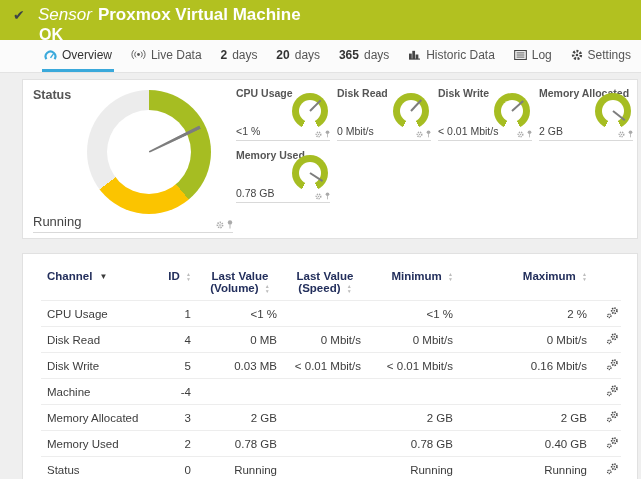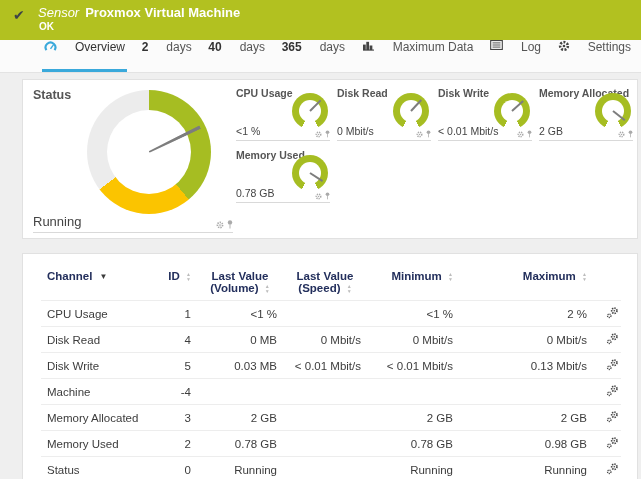--- a/index.html
+++ b/index.html
@@ -2,29 +2,29 @@
 <html><head>
 <meta charset="utf-8">
 <style>
   * { margin:0; padding:0; box-sizing:border-box; }
   html,body { width:641px; height:479px; overflow:hidden; }
   body { font-family:"Liberation Sans","DejaVu Sans",sans-serif; background:#efefef; color:#444; }
 
   
   .sensor-header { height:40px; padding:5px 10px 0 12px; color:#fff; position:relative; }
   .sensor-header .check { position:absolute; left:13px; top:7px; font-size:14px; color:#3d4347; font-weight:bold; }
-  .sensor-header .line1 { padding-left:26px; font-size:13px; white-space:nowrap; }
+  .sensor-header .line1 { padding-left:26px; font-size:17px; white-space:nowrap; }
   .sensor-header .type { font-style:italic; font-weight:normal; margin-right:6px; }
   .sensor-header .name { font-weight:bold; }
-  .sensor-header .ok { padding-left:27px; font-size:10px; font-weight:bold; margin-top:1px; }
+  .sensor-header .ok { padding-left:27px; font-size:16px; font-weight:bold; margin-top:1px; }
 
   
   .tabbar { height:33px; background:#fbfbfb; border-bottom:1px solid #e3e3e3; display:flex; align-items:stretch;
             padding:0 8px 0 42px; justify-content:space-between; }
-  .tab { display:flex; gap:18px; font-size:12px; color:#555; cursor:pointer;
+  .tab { display:flex; align-items:center; gap:5px; font-size:12px; color:#555; cursor:pointer;
          border-bottom:3px solid transparent; padding:0 2px; white-space:nowrap; }
   .tab.active { border-bottom-color:#3aa9db; color:#333; }
   .tab b { color:#333; font-weight:bold; }
   .tab svg { display:block; }
 
   
   main { padding:6px 3px 0 22px; }
   .panel { background:#fff; border:1px solid #e1e1e1; width:616px; }
 
   
@@ -77,39 +77,46 @@
 
 <nav class="tabbar">
   <div class="tab active">
     <svg width="13" height="12" viewBox="0 0 16 14">
         <path d="M3 12 A6 6 0 1 1 13 12" fill="none" stroke="#3aa9db" stroke-width="2.6"></path>
         <line x1="8" y1="10.5" x2="12" y2="5" stroke="#3aa9db" stroke-width="1.7"></line>
       </svg>
     <span>Overview</span>
   </div>
   <div class="tab">
+    <svg width="15" height="11" viewBox="0 0 18 12">
+        <circle cx="9" cy="6" r="1.7" fill="#555"></circle>
+        <path d="M6 2.6 A4.6 4.6 0 0 0 6 9.4 M3.2 0.8 A7.5 7.5 0 0 0 3.2 11.2 M12 2.6 A4.6 4.6 0 0 1 12 9.4 M14.8 0.8 A7.5 7.5 0 0 1 14.8 11.2" fill="none" stroke="#555" stroke-width="1.1"></path>
+      </svg>
+    <span>Live Data</span>
+  </div>
+  <div class="tab">
     <b>2</b>
     <span>days</span>
   </div>
   <div class="tab">
-    <b>40</b>
+    <b>20</b>
     <span>days</span>
   </div>
   <div class="tab">
     <b>365</b>
     <span>days</span>
   </div>
   <div class="tab">
     <svg width="13" height="11" viewBox="0 0 14 12">
         <rect x="1" y="5" width="3" height="6" fill="#444"></rect>
         <rect x="4.6" y="2" width="3" height="9" fill="#444"></rect>
         <rect x="8.2" y="6" width="3" height="5" fill="#444"></rect>
         <rect x="1" y="10.4" width="12" height="1.2" fill="#444"></rect>
       </svg>
-    <span>Maximum Data</span>
+    <span>Historic Data</span>
   </div>
   <div class="tab">
     <svg width="13" height="10" viewBox="0 0 14 11">
         <rect x="0.6" y="0.6" width="12.8" height="9.8" fill="none" stroke="#444" stroke-width="1.2"></rect>
         <line x1="2.6" y1="3.2" x2="11.4" y2="3.2" stroke="#444"></line>
         <line x1="2.6" y1="5.5" x2="11.4" y2="5.5" stroke="#444"></line>
         <line x1="2.6" y1="7.8" x2="11.4" y2="7.8" stroke="#444"></line>
       </svg>
     <span>Log</span>
   </div>
@@ -310,21 +317,21 @@
                 <circle cx="10.2" cy="5.8" r="1" fill="#444"></circle>
                 <circle cx="4" cy="12" r="2.1" fill="none" stroke="#444" stroke-width="1.7" stroke-dasharray="1.3 1"></circle>
               </svg></td>
           </tr>
           <tr>
             <td class="c-channel">Disk Write</td>
             <td class="c-id">5</td>
             <td class="c-vol">0.03 MB</td>
             <td class="c-speed">&lt; 0.01 Mbit/s</td>
             <td class="c-min">&lt; 0.01 Mbit/s</td>
-            <td class="c-max">0.13 Mbit/s</td>
+            <td class="c-max">0.16 Mbit/s</td>
             <td class="c-icon"><svg width="13" height="13" viewBox="0 0 16 16">
                 <circle cx="10.2" cy="5.8" r="3.2" fill="none" stroke="#444" stroke-width="2.1" stroke-dasharray="1.7 1.25"></circle>
                 <circle cx="10.2" cy="5.8" r="1" fill="#444"></circle>
                 <circle cx="4" cy="12" r="2.1" fill="none" stroke="#444" stroke-width="1.7" stroke-dasharray="1.3 1"></circle>
               </svg></td>
           </tr>
           <tr>
             <td class="c-channel">Machine</td>
             <td class="c-id">-4</td>
             <td class="c-vol"></td>
@@ -349,21 +356,21 @@
                 <circle cx="10.2" cy="5.8" r="1" fill="#444"></circle>
                 <circle cx="4" cy="12" r="2.1" fill="none" stroke="#444" stroke-width="1.7" stroke-dasharray="1.3 1"></circle>
               </svg></td>
           </tr>
           <tr>
             <td class="c-channel">Memory Used</td>
             <td class="c-id">2</td>
             <td class="c-vol">0.78 GB</td>
             <td class="c-speed"></td>
             <td class="c-min">0.78 GB</td>
-            <td class="c-max">0.98 GB</td>
+            <td class="c-max">0.40 GB</td>
             <td class="c-icon"><svg width="13" height="13" viewBox="0 0 16 16">
                 <circle cx="10.2" cy="5.8" r="3.2" fill="none" stroke="#444" stroke-width="2.1" stroke-dasharray="1.7 1.25"></circle>
                 <circle cx="10.2" cy="5.8" r="1" fill="#444"></circle>
                 <circle cx="4" cy="12" r="2.1" fill="none" stroke="#444" stroke-width="1.7" stroke-dasharray="1.3 1"></circle>
               </svg></td>
           </tr>
           <tr>
             <td class="c-channel">Status</td>
             <td class="c-id">0</td>
             <td class="c-vol">Running</td>

